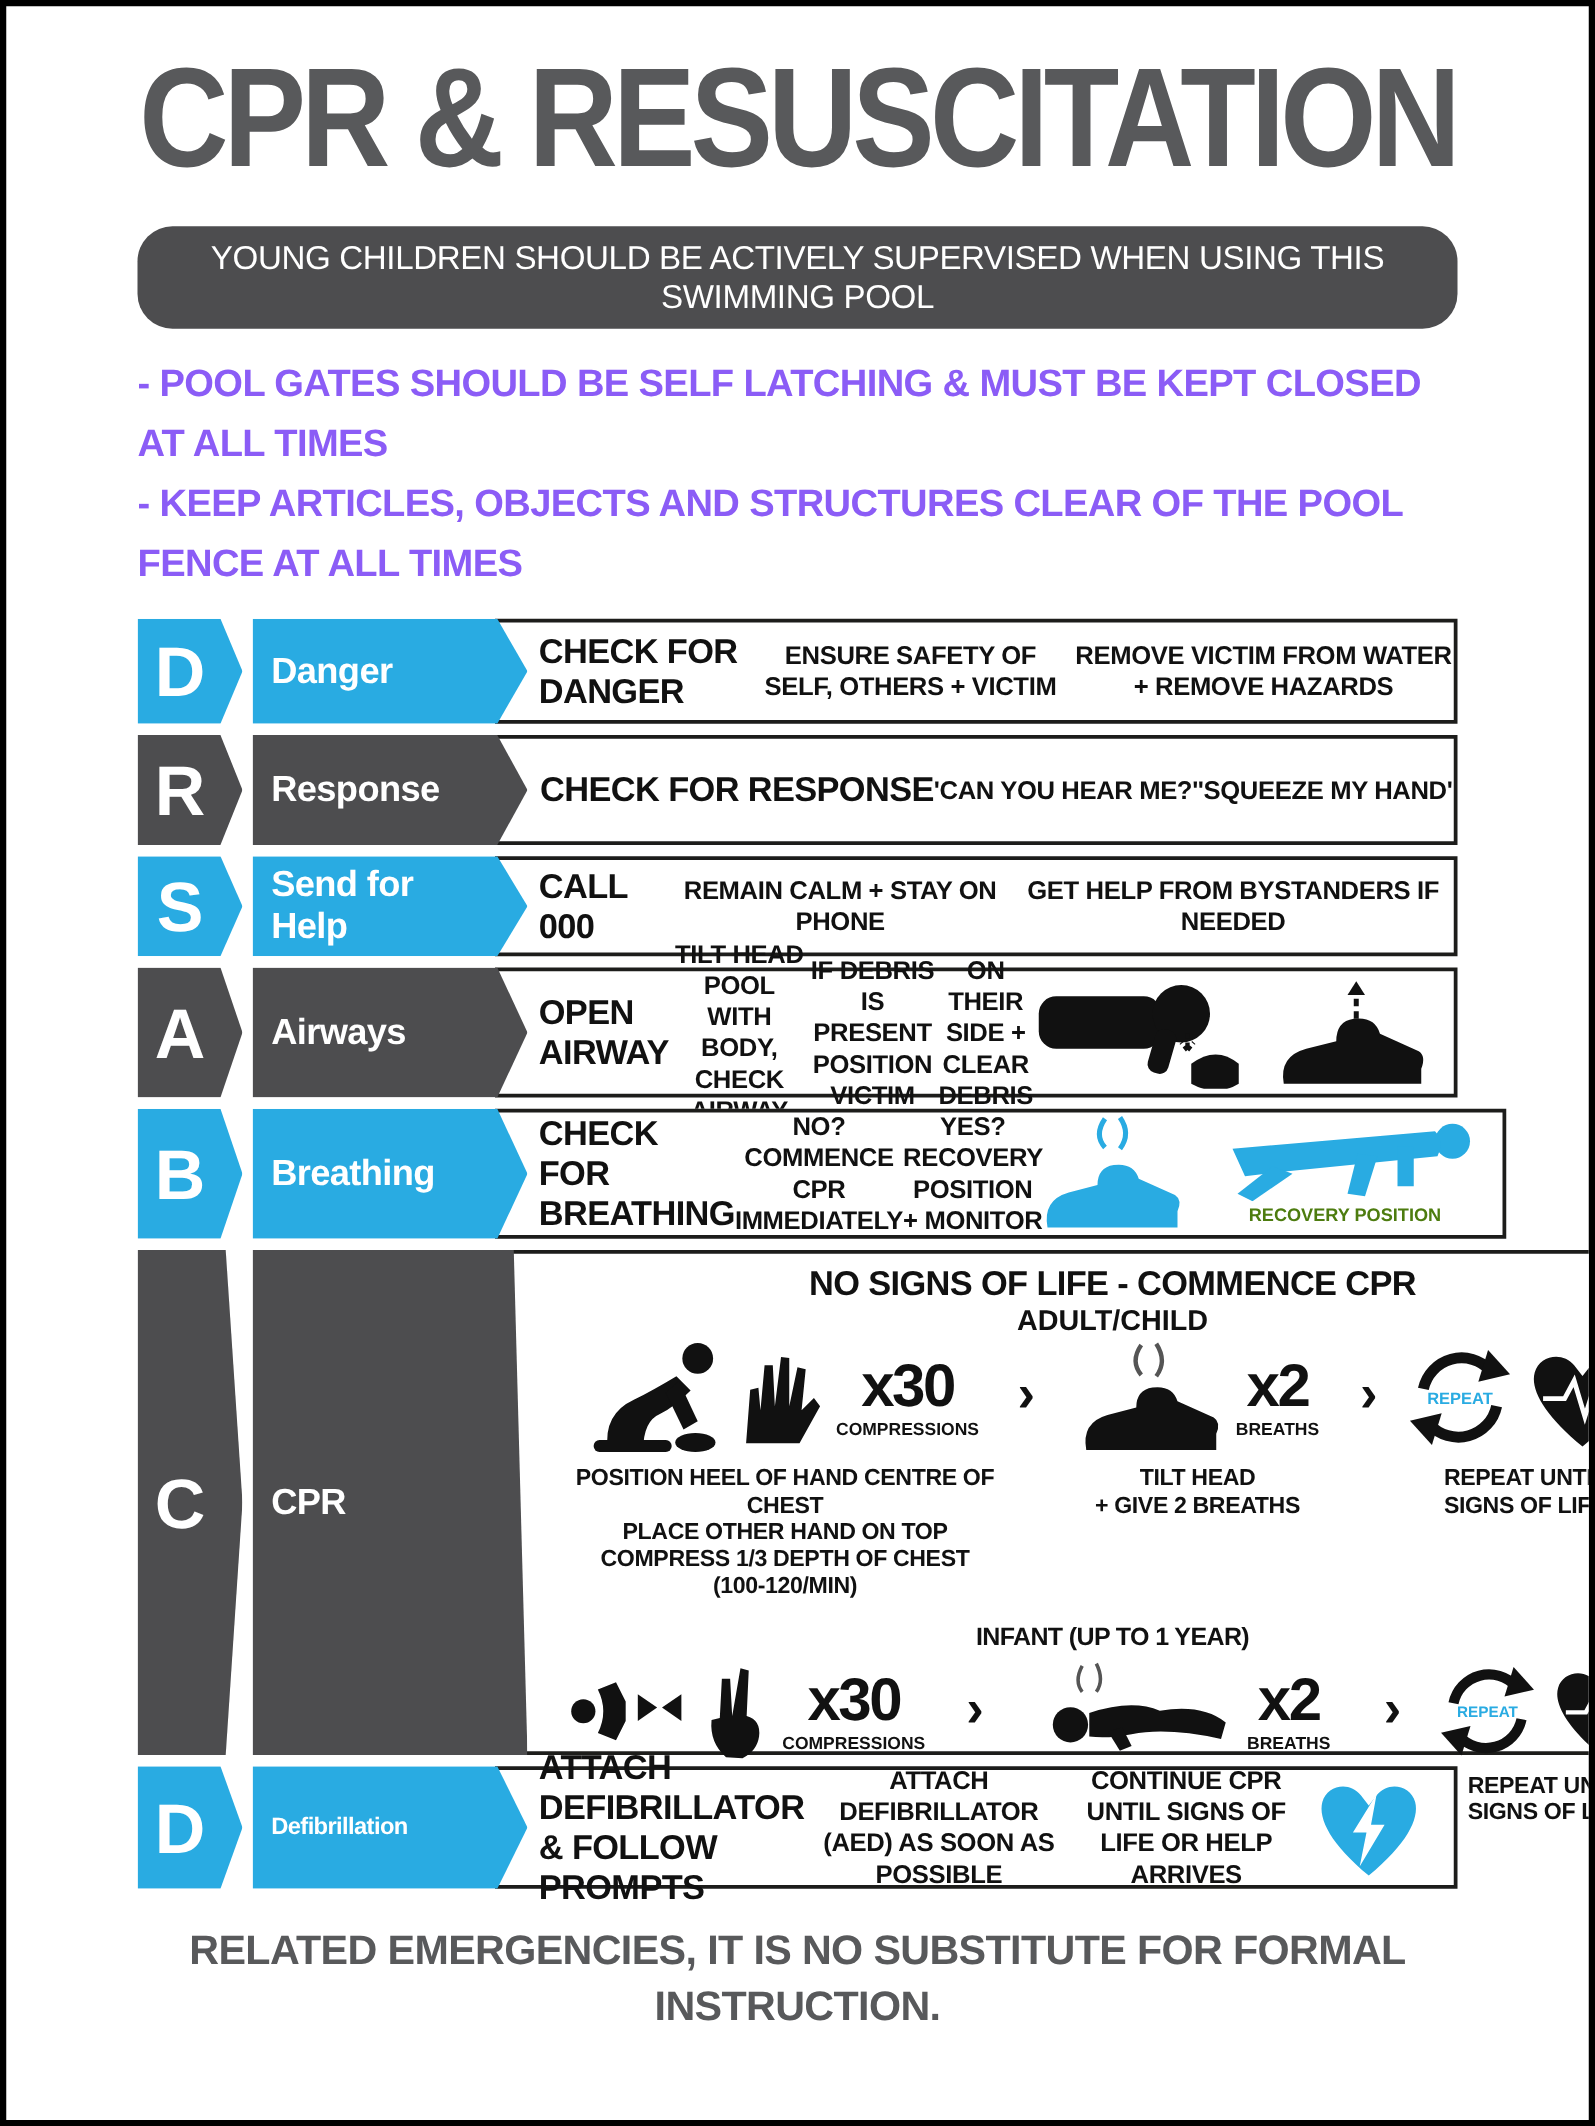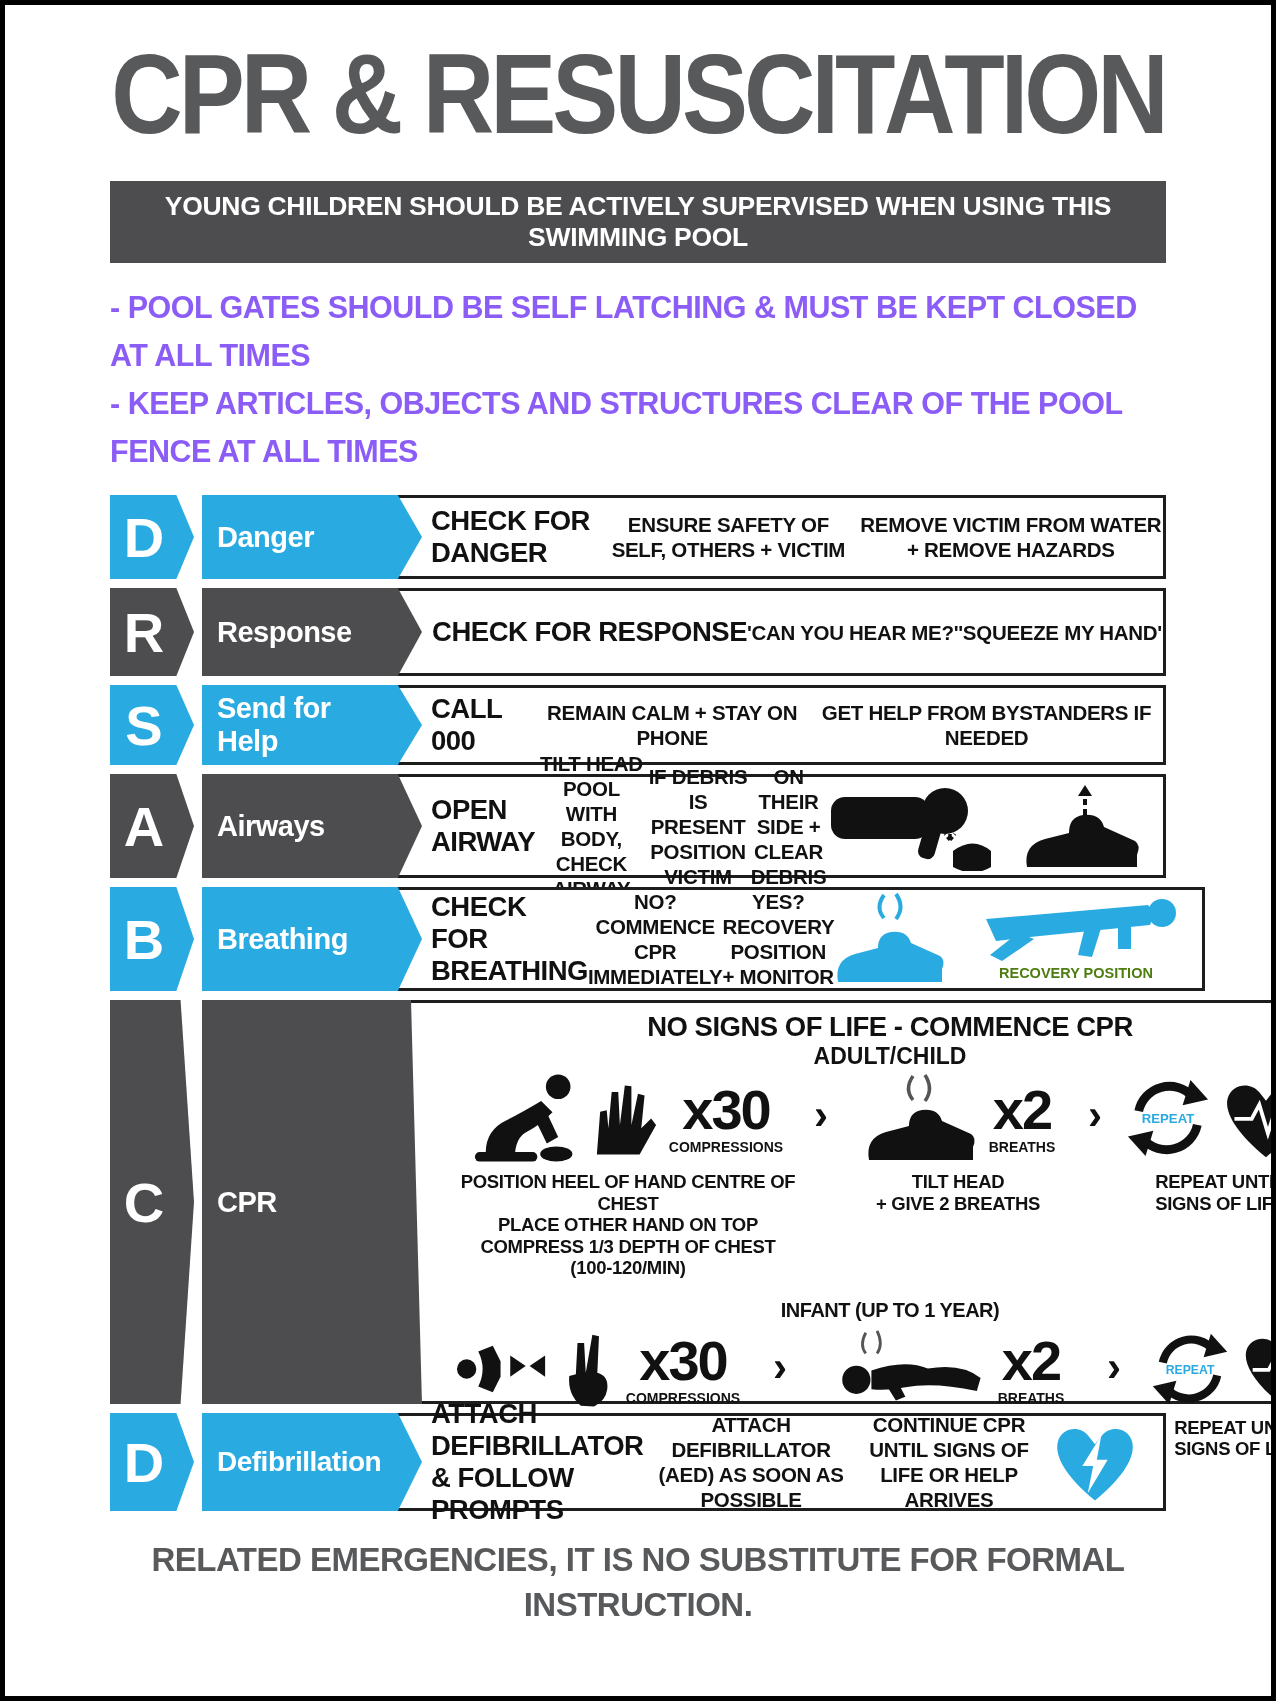--- a/index.html
+++ b/index.html
@@ -10,22 +10,23 @@
     background: #fff; border: 5px solid #000; position: relative; overflow: hidden;
   }
   
   .title {
     margin-top: 22px; height: 134px; line-height: 134px;
     text-align: center; font-weight: bold; font-size: 99px; letter-spacing: -4px;
     color: #58595B; transform: scaleY(1.14); transform-origin: center; white-space: nowrap;
   }
   .banner {
     margin: 20px 105px 0; background: #4D4D4F; color: #fff;
-    text-align: center; font-weight: bold; font-size: 26.5px; letter-spacing: -0.3px;
+    text-align: center; font-weight: normal; font-size: 26.5px; letter-spacing: -0.3px;
     padding: 10px 0;
+    border-radius: 28px;
   }
   .bullets { margin: 20px 105px 0; color: #8b5cf6; font-weight: bold; font-size: 30.5px; letter-spacing: -0.5px; }
   .bullets div { line-height: 48px; }
   
   .rows { margin: 20px 105px 0; display: flex; flex-direction: column; gap: 9px; }
   .row { display: flex; align-items: stretch; }
   .letter {
     flex: 0 0 84px; display: flex; align-items: center; justify-content: center;
     padding-right: 16px; color: #fff; font-weight: bold; font-size: 56px;
     clip-path: polygon(0 0, 79% 0, 100% 50%, 79% 100%, 0 100%);
@@ -52,21 +53,21 @@
   .c-gap { height: 6px; }
   .side-icons { display: flex; align-items: center; gap: 26px; padding-right: 22px; }
   .icon-caption { font-size: 14.5px; font-weight: bold; text-align: center; margin-top: 4px; color: #4d7c0f; }
   
   .row-c .content { flex-direction: column; justify-content: flex-start; padding: 8px 14px 6px 34px; }
   .cpr-sub { font-size: 23px; font-weight: bold; line-height: 27px; }
   .cpr-strip { display: flex; justify-content: center; align-items: flex-start; margin-top: 2px; }
   .cpr-step { display: flex; flex-direction: column; align-items: center; }
   .step-top { display: flex; align-items: center; gap: 8px; }
   .mult { display: flex; flex-direction: column; align-items: center; line-height: 1; }
-  .mult-x { font-size: 56px; font-weight: bold; letter-spacing: -2px; }
+  .mult-x { font-size: 48px; font-weight: bold; letter-spacing: -2px; }
   .mult-u { font-size: 14px; font-weight: bold; margin-top: 2px; }
   .sep { font-size: 42px; font-weight: bold; color: #111; padding: 22px 10px 0; line-height: 1; }
   .cap { font-size: 18.5px; font-weight: bold; line-height: 21.5px; text-align: center; margin-top: 7px; letter-spacing: -0.3px; }
   .cpr-divider { width: 98%; height: 5px; background: #1D1D1B; margin: 9px auto 6px; }
   
   .footer { margin: 26px 60px 0; text-align: center; color: #58595B; font-weight: bold; font-size: 33px; letter-spacing: -0.5px; }
   .footer div { line-height: 45px; }
   svg { display: block; }
 </style>
 </head>
@@ -369,21 +370,21 @@
               <div>SIGNS OF LIFE</div>
             </div>
           </div>
         </div>
 
       </div>
     </div>
 
     <div class="row" style="height:98px">
       <div class="letter blue">D</div>
-      <div class="label-box blue" style="font-size:28px">Defibrillation</div>
+      <div class="label-box blue" style="font-size:19px">Defibrillation</div>
       <div class="content">
         <div class="c-col">
           <div class="c-head">ATTACH DEFIBRILLATOR &amp; FOLLOW PROMPTS</div>
           <div class="c-gap"></div>
           <div class="c-line">ATTACH DEFIBRILLATOR (AED) AS SOON AS POSSIBLE</div>
           <div class="c-line">CONTINUE CPR UNTIL SIGNS OF LIFE OR HELP ARRIVES</div>
         </div>
         <div class="side-icons">
           <span>
             <svg width="92" height="86" viewBox="0 0 100 95">

